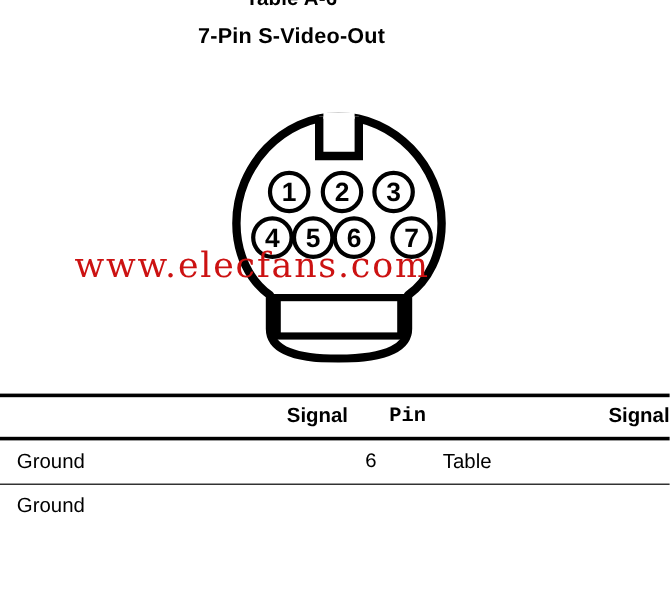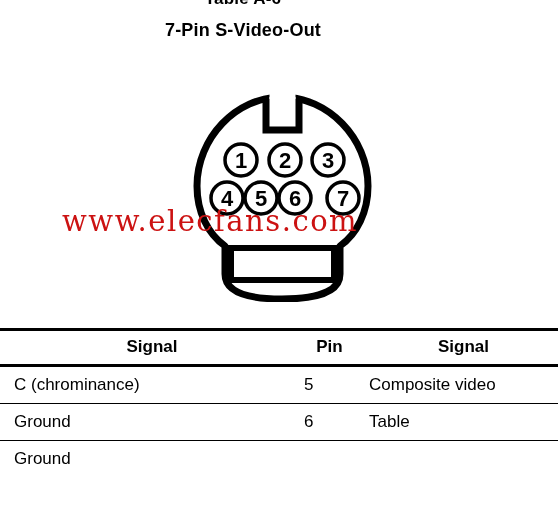--- a/index.html
+++ b/index.html
@@ -72,41 +72,41 @@
     top: 328px;
     width: 558px;
     border-collapse: collapse;
     font-size: 17px;
   }
   #pinout-table col.c-sig-a { width: 290px; }
   #pinout-table col.c-pin   { width: 65px; }
   #pinout-table col.c-sig-b { width: 203px; }
 
   #pinout-table thead th {
-    text-align: center;
+    text-align: right;
     font-weight: bold;
     font-size: 17px;
     padding: 6px 0 7px 14px;
     border-top: 3px solid #000;
     border-bottom: 3px solid #000;
     white-space: nowrap;
   }
   #pinout-table tbody td {
     text-align: left;
     font-weight: normal;
     font-size: 17px;
     padding: 8px 0 8px 14px;
     border-bottom: 1px solid #000;
     white-space: nowrap;
   }
   #pinout-table tbody tr:last-child td {
     border-bottom: none;
   }
   #pinout-table td.pin-cell,
-  #pinout-table th.pin-cell { padding-left: 14px; }
+  #pinout-table th.pin-cell { padding-left: 14px; font-family: Liberation Mono, monospace; }
 </style>
 </head>
 <body>
 
 <div id="titles">
   <div class="table-number">Table A-6</div>
   <div class="doc-title">7-Pin S-Video-Out</div>
 </div>
 
 <div id="diagram">
@@ -170,25 +170,20 @@
   </colgroup>
   <thead>
     <tr>
       <th>Signal</th>
       <th class="pin-cell">Pin</th>
       <th>Signal</th>
     </tr>
   </thead>
   <tbody>
     <tr>
-      <td>C (chrominance)</td>
-      <td class="pin-cell">5</td>
-      <td>Composite video</td>
-    </tr>
-    <tr>
       <td>Ground</td>
       <td class="pin-cell">6</td>
       <td>Table</td>
     </tr>
     <tr>
       <td>Ground</td>
       <td class="pin-cell"></td>
       <td></td>
     </tr>
   </tbody>

